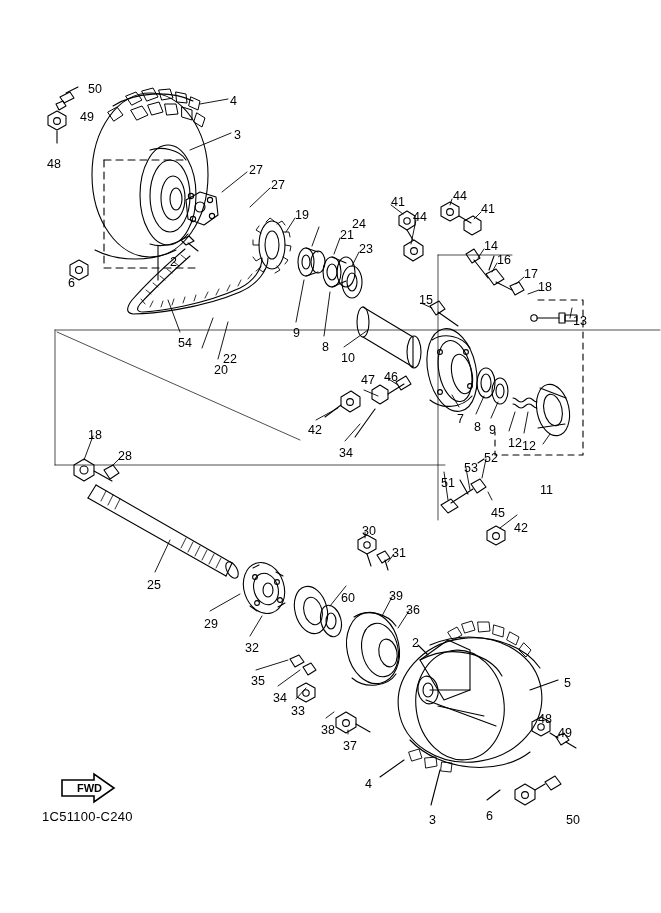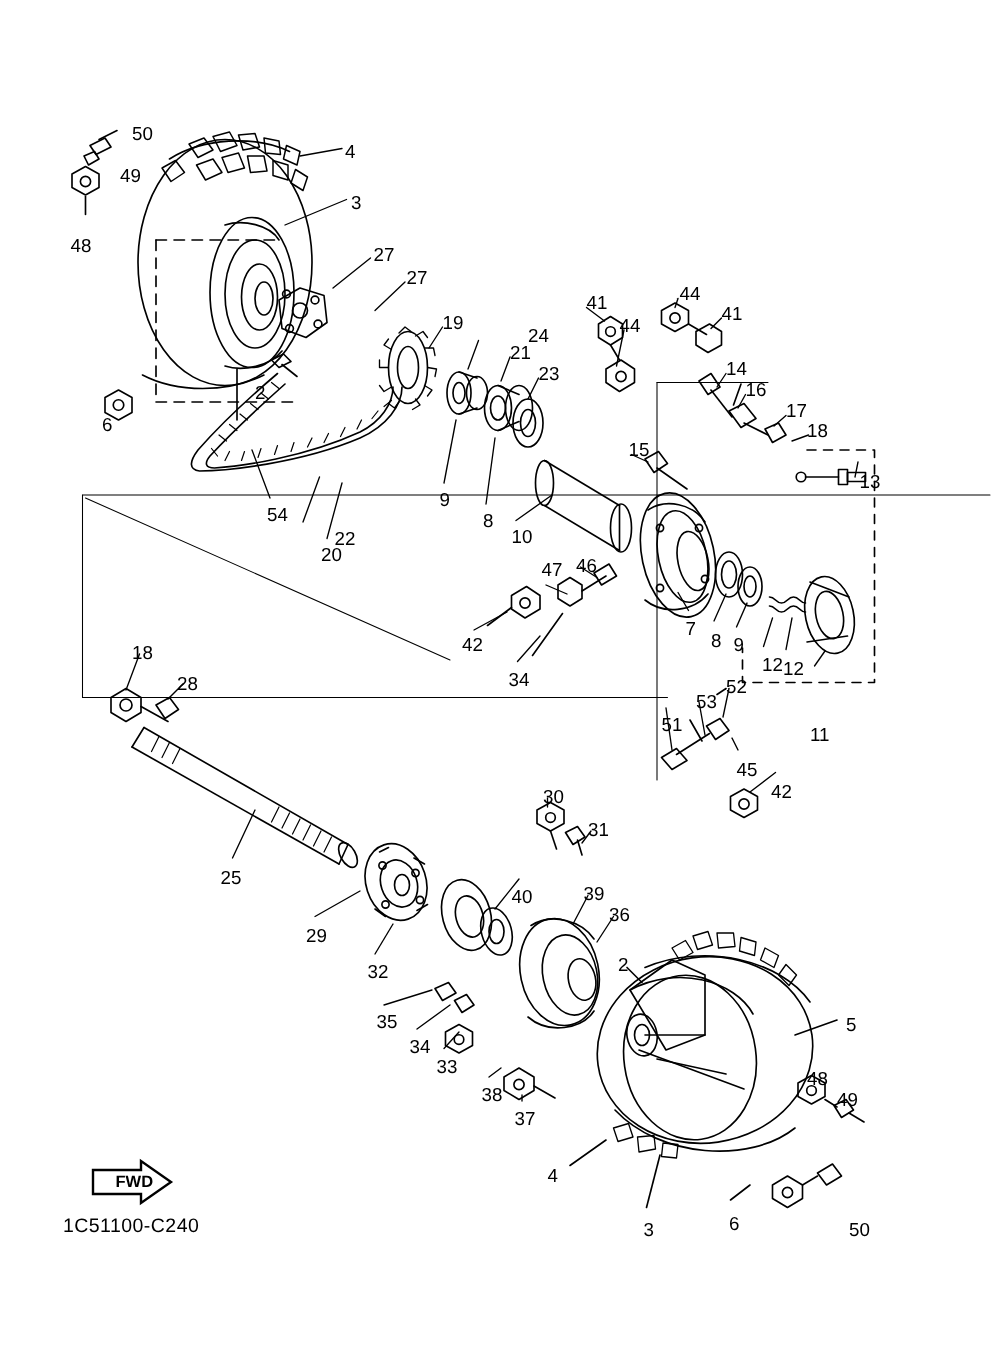--- a/index.html
+++ b/index.html
@@ -518,21 +518,21 @@
       <div class="callout" style="left: 147px; top: 579px;">25</div>
       <div class="callout" style="left: 204px; top: 618px;">29</div>
       <div class="callout" style="left: 245px; top: 642px;">32</div>
       <div class="callout" style="left: 251px; top: 675px;">35</div>
       <div class="callout" style="left: 273px; top: 692px;">34</div>
       <div class="callout" style="left: 291px; top: 705px;">33</div>
       <div class="callout" style="left: 321px; top: 724px;">38</div>
       <div class="callout" style="left: 343px; top: 740px;">37</div>
       <div class="callout" style="left: 362px; top: 525px;">30</div>
       <div class="callout" style="left: 392px; top: 547px;">31</div>
-      <div class="callout" style="left: 341px; top: 592px;">40</div>
+      <div class="callout" style="left: 341px; top: 592px;">60</div>
       <div class="callout" style="left: 389px; top: 590px;">39</div>
       <div class="callout" style="left: 406px; top: 604px;">36</div>
       <div class="callout" style="left: 412px; top: 637px;">2</div>
       <div class="callout" style="left: 564px; top: 677px;">5</div>
       <div class="callout" style="left: 538px; top: 713px;">48</div>
       <div class="callout" style="left: 558px; top: 727px;">49</div>
       <div class="callout" style="left: 365px; top: 778px;">4</div>
       <div class="callout" style="left: 429px; top: 814px;">3</div>
       <div class="callout" style="left: 486px; top: 810px;">6</div>
       <div class="callout" style="left: 566px; top: 814px;">50</div>

